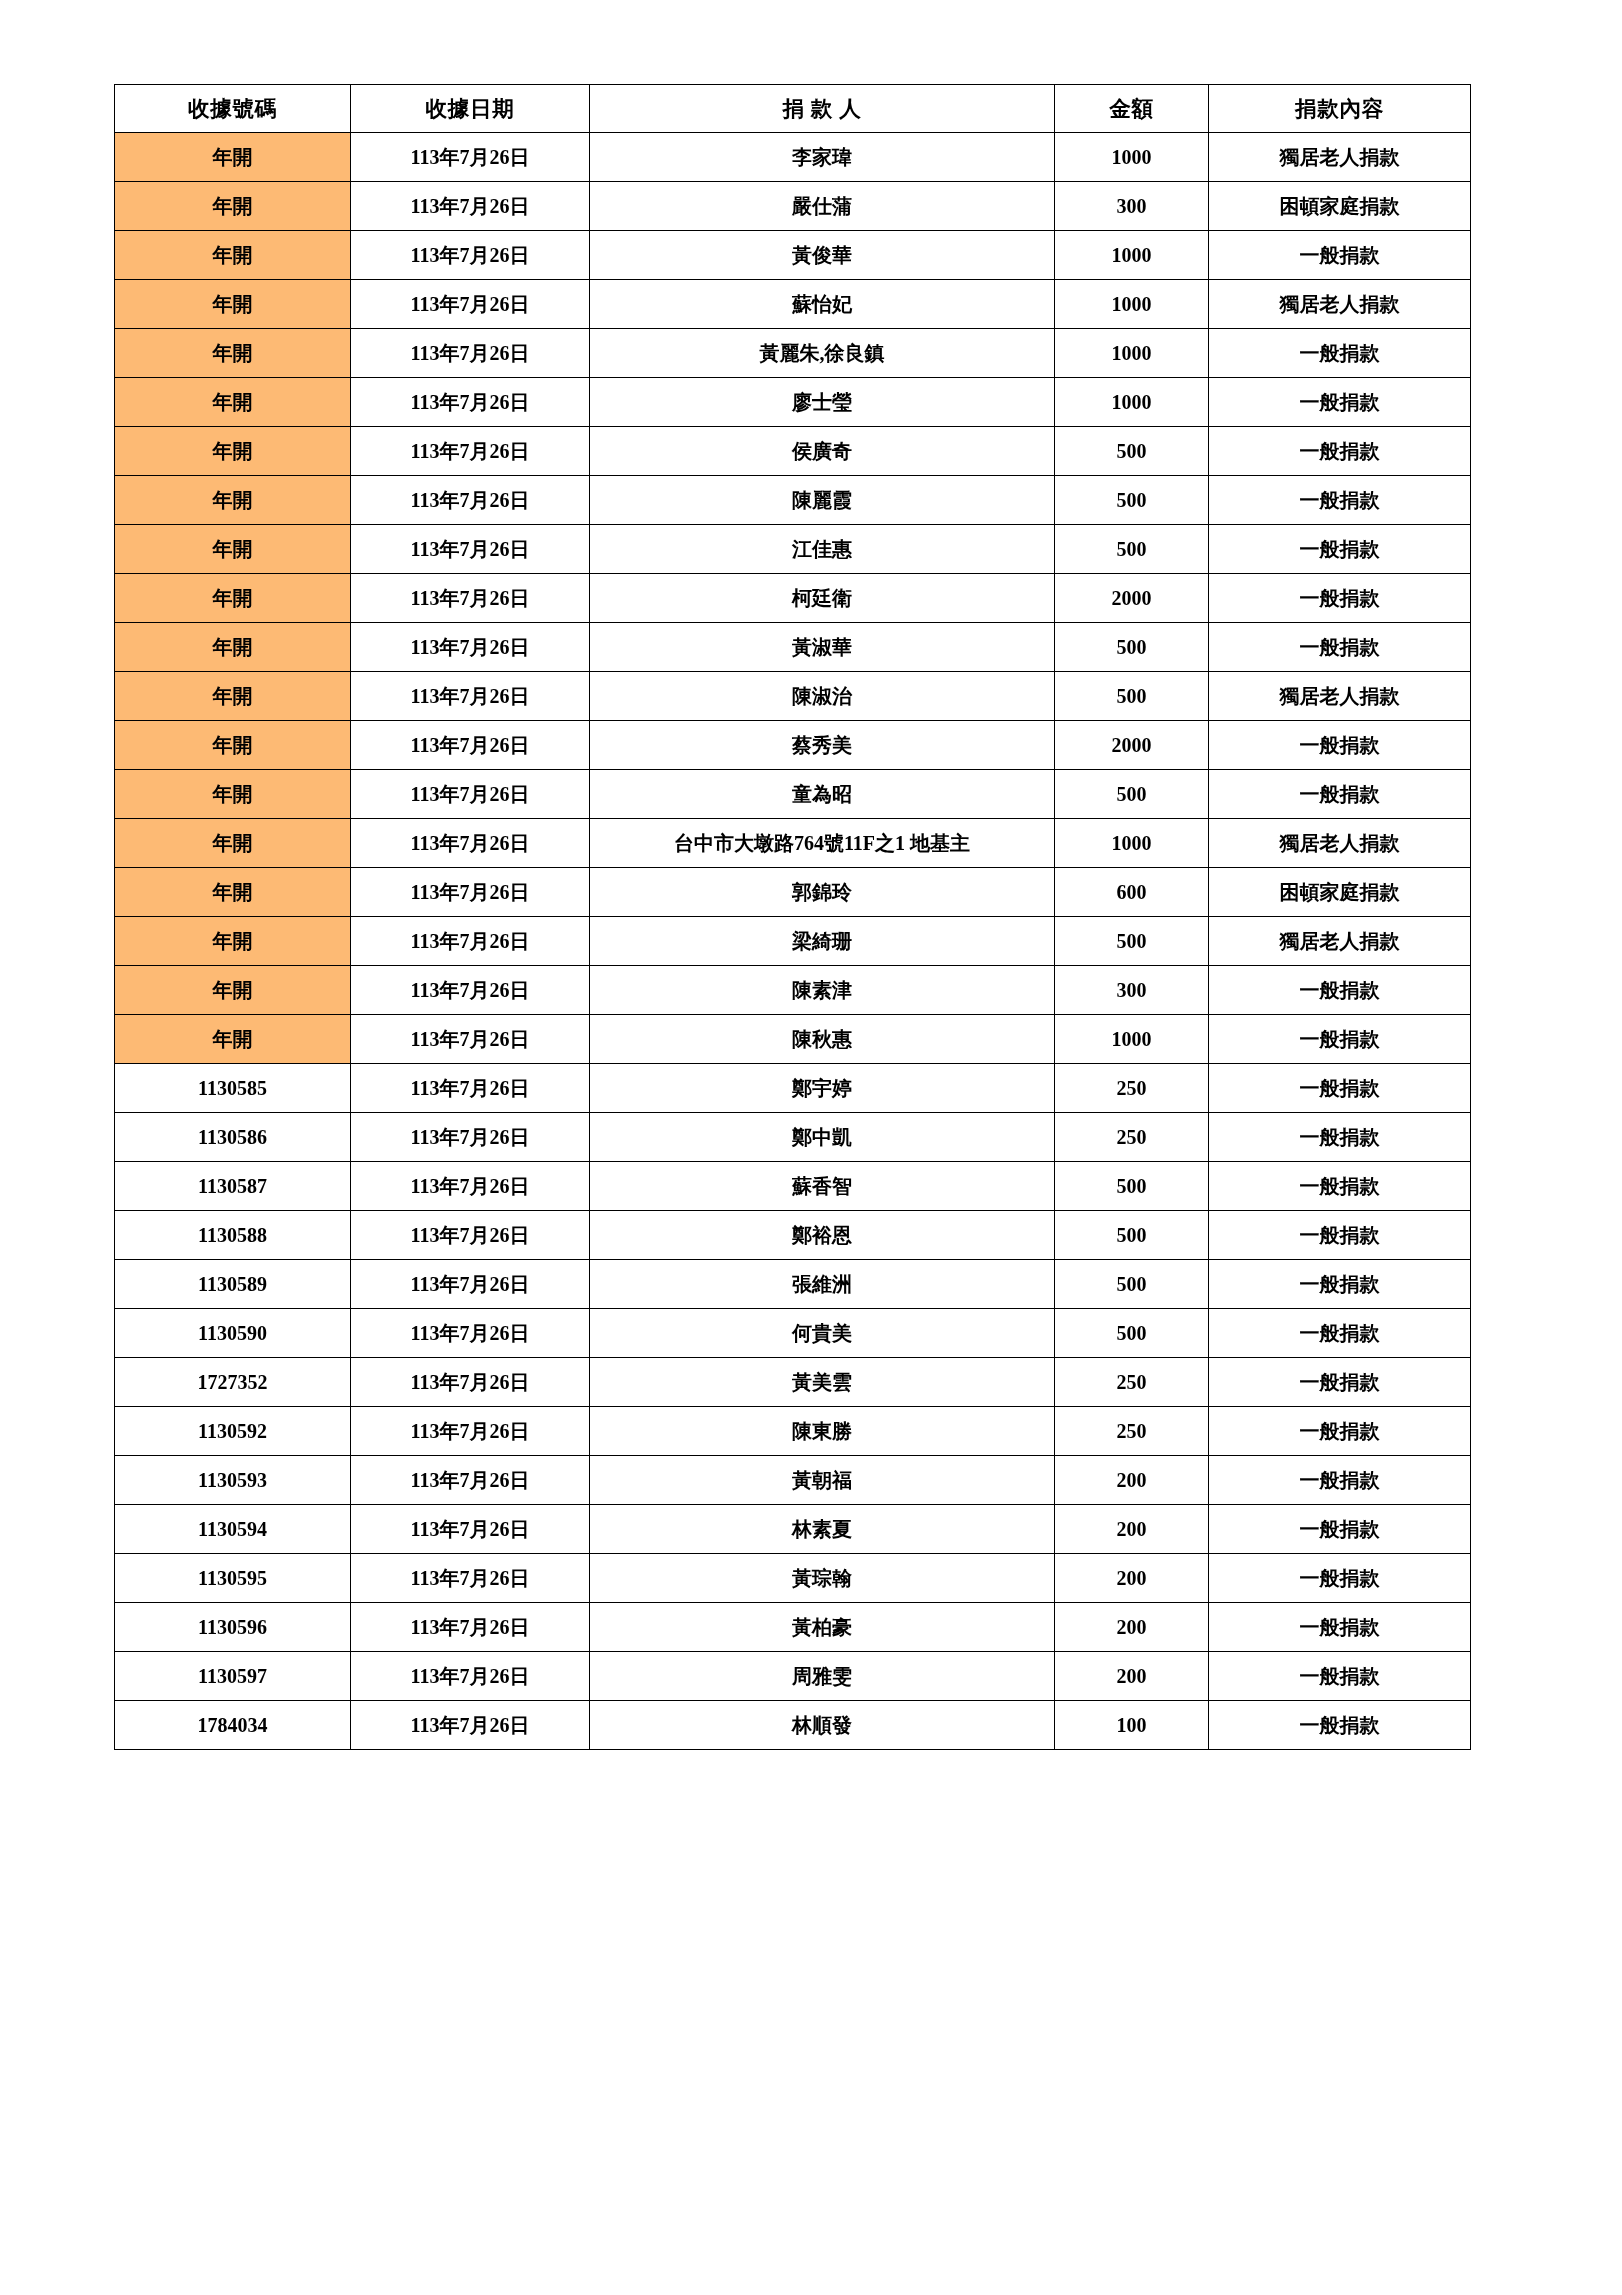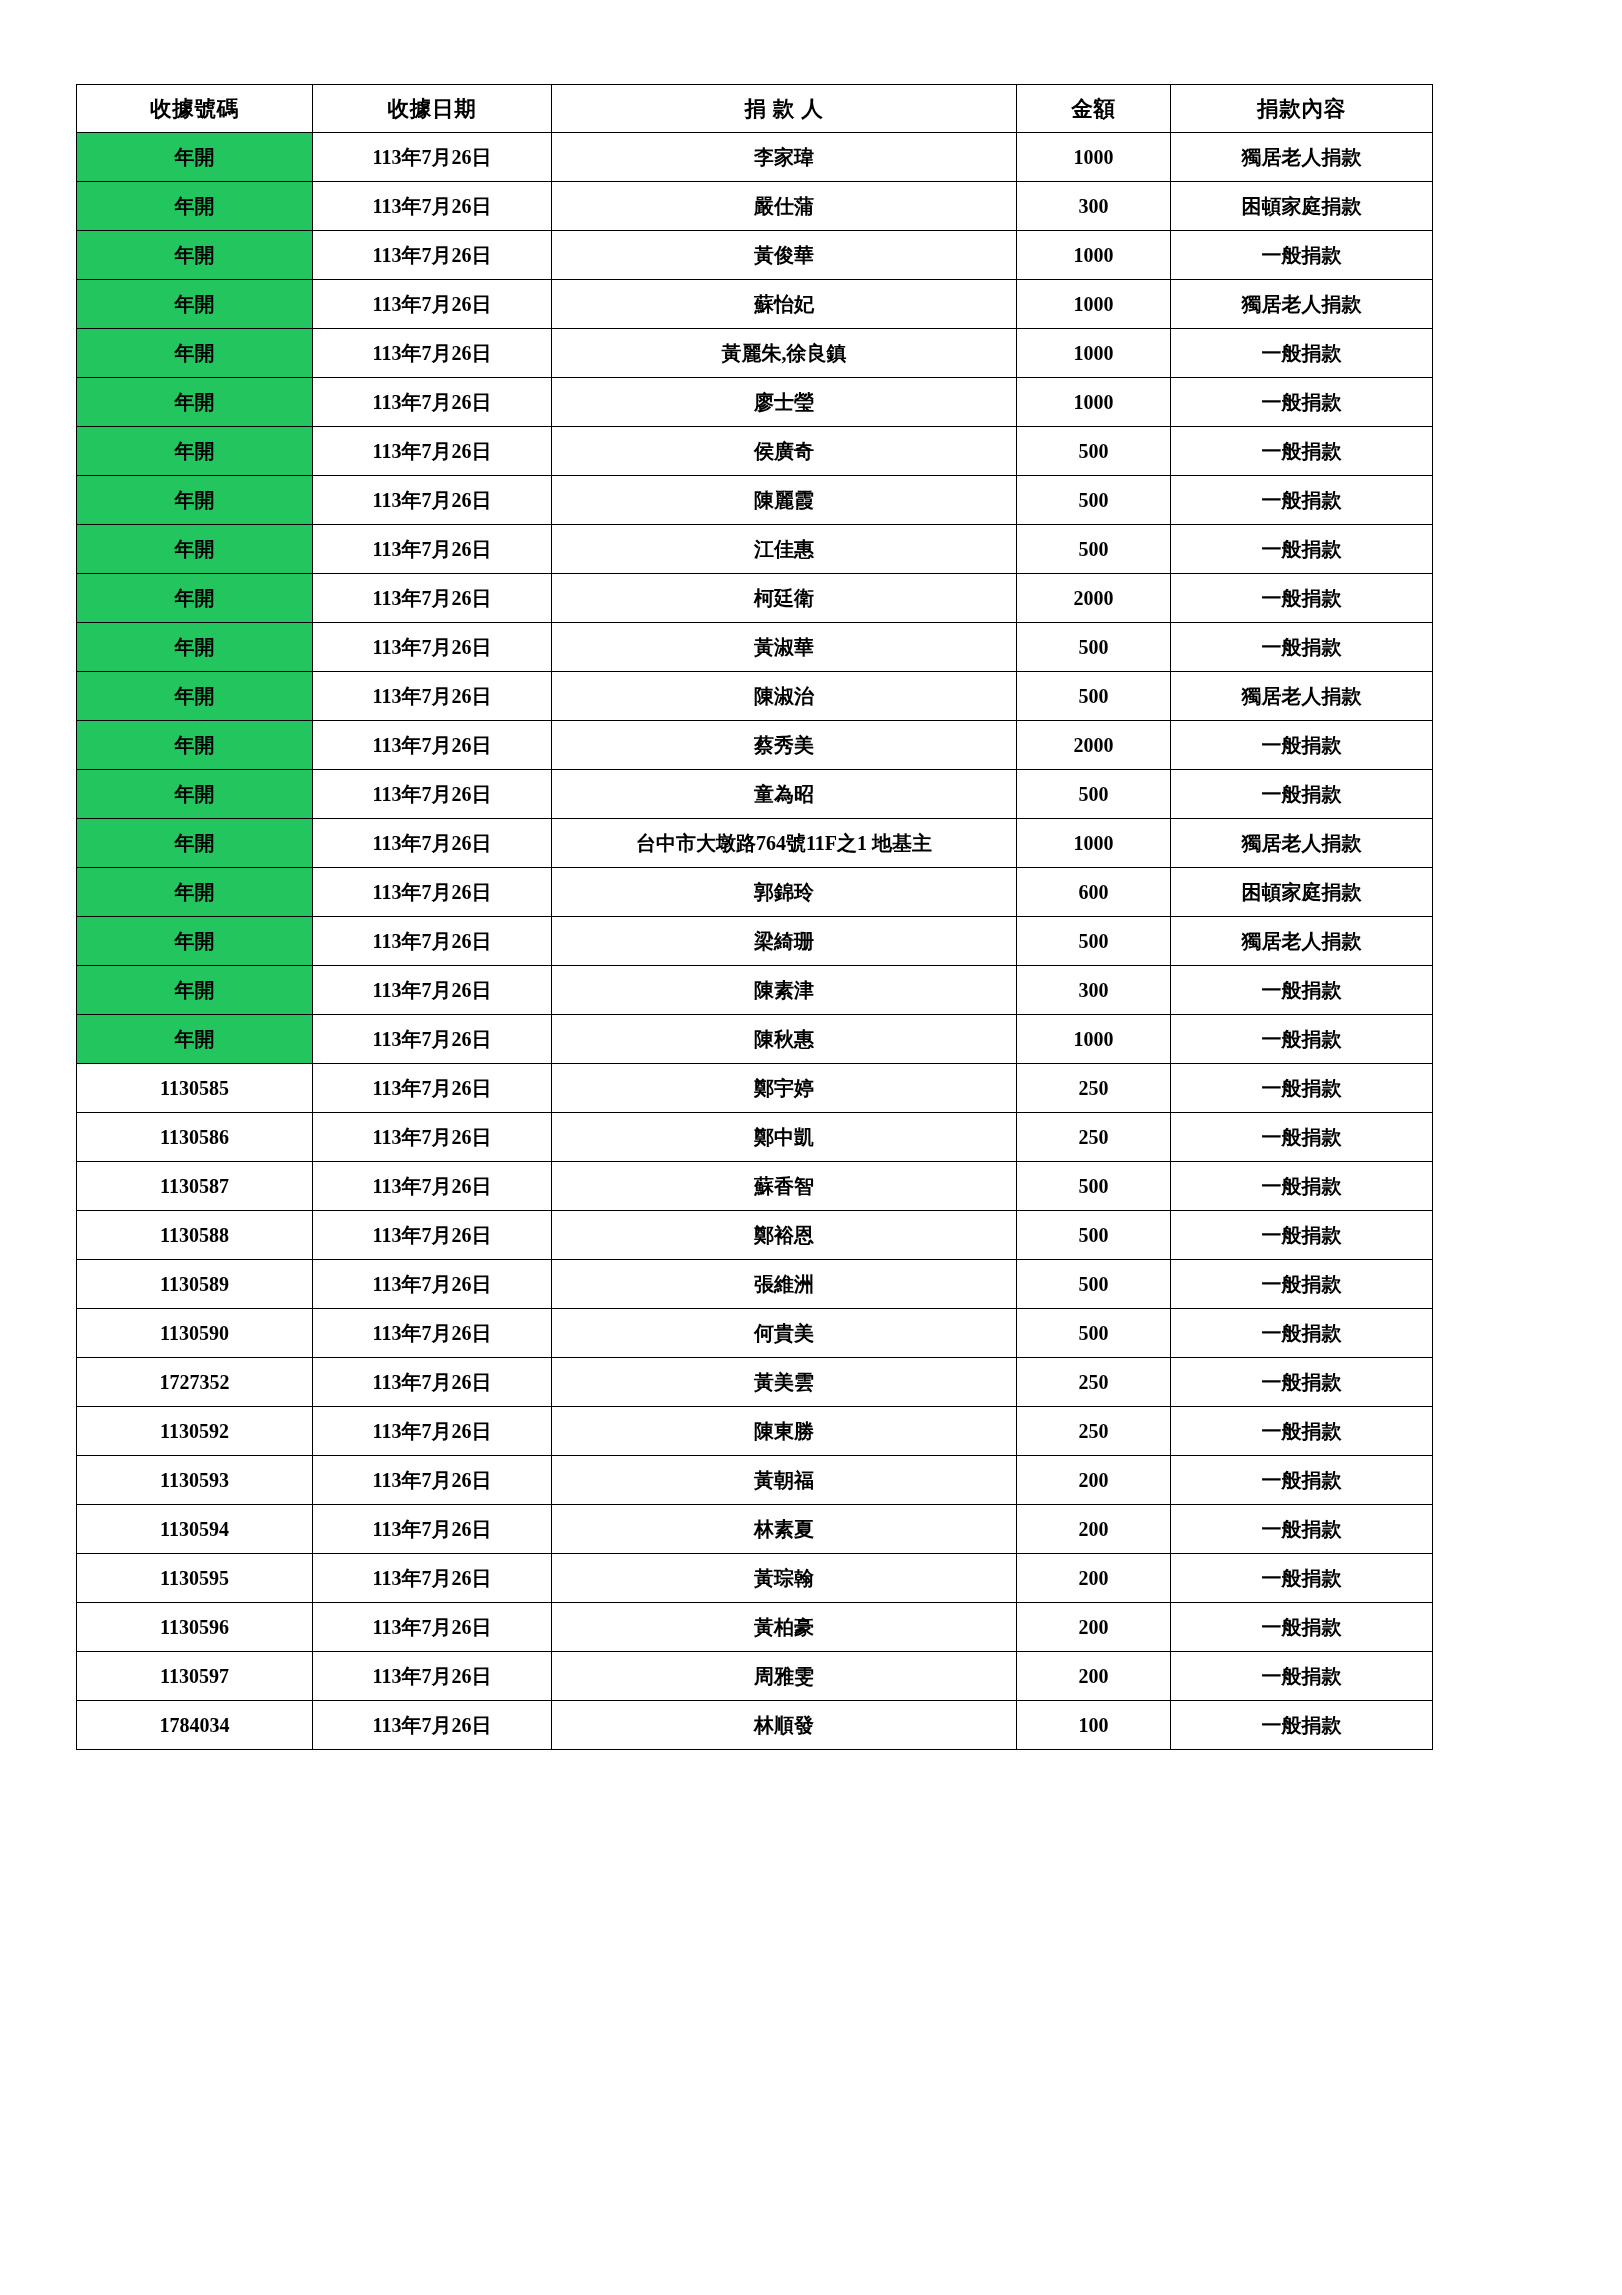--- a/index.html
+++ b/index.html
@@ -10,21 +10,21 @@
   body {
     width: 1623px;
     height: 2295px;
     font-family: "Liberation Serif", "DejaVu Serif", serif;
     color: #000000;
   }
   .page {
     box-sizing: border-box;
     width: 1623px;
     height: 2196px;
-    padding: 84px 134px 0 76px;
+    padding: 84px 134px 0 114px;
   }
   table.donation-table {
     border-collapse: collapse;
     width: 1355px;
     table-layout: fixed;
   }
   table.donation-table col.c-receipt { width: 236px; }
   table.donation-table col.c-date    { width: 239px; }
   table.donation-table col.c-donor   { width: 465px; }
   table.donation-table col.c-amount  { width: 154px; }
@@ -41,21 +41,21 @@
   table.donation-table thead th {
     height: 47px;
     font-size: 21.6px;
     letter-spacing: 0.7px;
   }
   table.donation-table tbody td {
     height: 48px;
     font-size: 20px;
   }
   td.cell-receipt-label {
-    background: #22c55e;
+    background: #fdba74;
   }
   td.cell-amount-small {
     font-size: 17.7px;
     vertical-align: bottom;
     padding-bottom: 5.2px;
   }
   td.cell-donor-long {
     font-size: 19px;
   }
   .hdr-donor {

